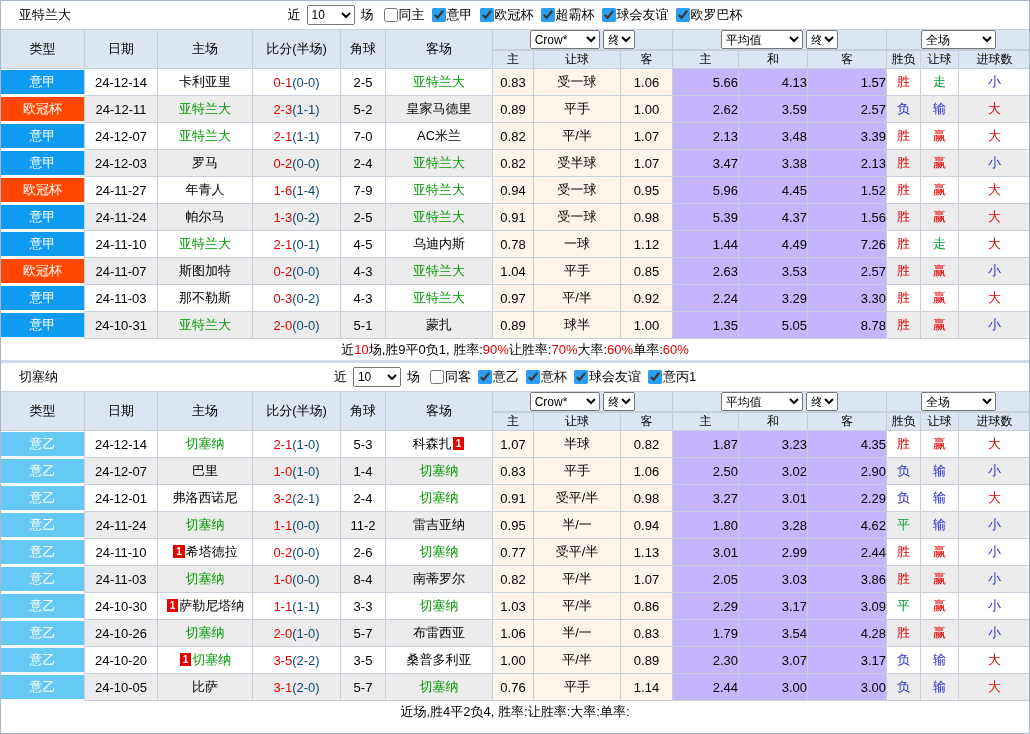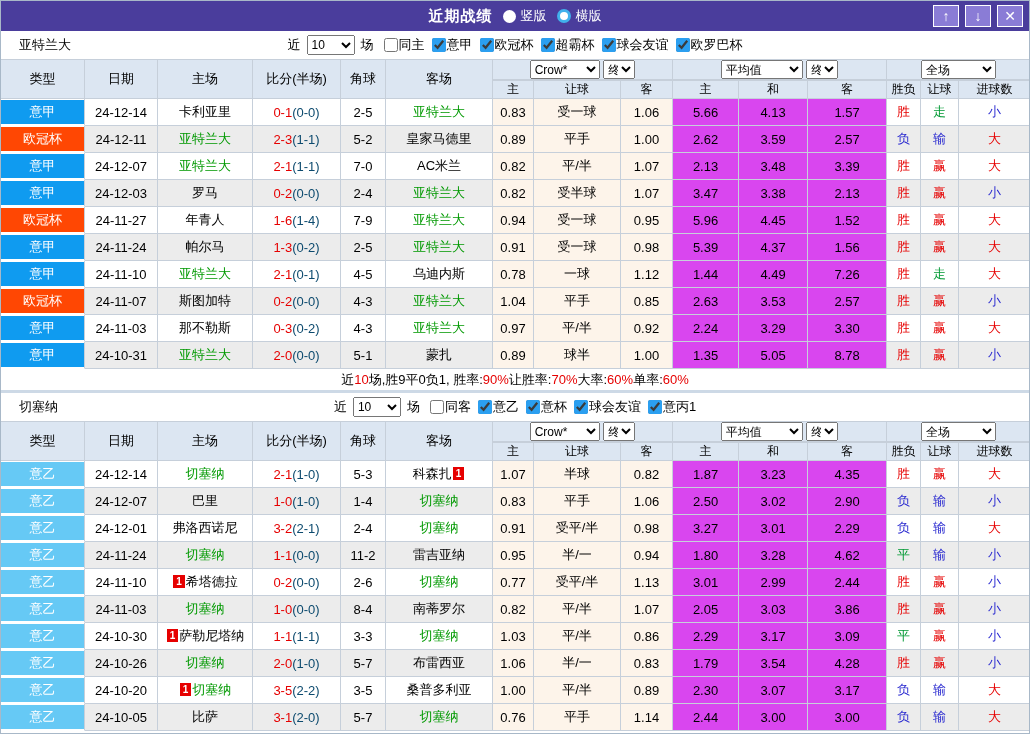--- a/index.html
+++ b/index.html
@@ -32,21 +32,21 @@
   th, td { border-right:1px solid #c6cfda; border-bottom:1px solid #c6cfda; overflow:hidden; white-space:nowrap; }
   thead th { background:#dce6f2; font-weight:normal; font-size:13px; text-align:center; border-top:1px solid #c6cfda; }
   thead tr.sel-row th { height:21px; }
   thead tr.lbl-row th { height:15px; font-size:12px; }
   thead select { height:19px; font-size:12px; }
   .sel-crow { width:70px; } .sel-final { width:32px; } .sel-avg { width:82px; } .sel-scope { width:75px; }
 
   tbody td { height:27px; text-align:center; font-size:13px; background:#fff; }
   tbody tr:nth-child(even) td.plain { background:#ececec; }
   tbody tr td.crow { background:#fdf4ea; }
-  tbody tr td.avg  { background:#d946ef; }
+  tbody tr td.avg  { background:#c4b5fd;text-align:right; }
   td.lg-cell { padding:1px 0; background:#fff; border-bottom:1px solid #fff; }
   .badge { height:100%; display:flex; align-items:center; justify-content:center; color:#fff; font-size:13px; }
   .badge.a   { background:#0f9bf0; }
   .badge.ucl { background:#ff4703; }
   .badge.b   { background:#66c9f5; }
 
   .team-green { color:#009900; }
   .score-ft { color:#e60000; }
   .score-ht { color:#0c4a6e; }
   .card { display:inline-block; background:#e60000; color:#fff; font-size:10px; font-weight:bold; line-height:13px; padding:0 3px; margin:0 1px; vertical-align:1px; }
@@ -56,42 +56,20 @@
   .green { color:#009933; }
 
   .summary { height:21px; display:flex; align-items:center; justify-content:center; font-size:13px; background:#fff; }
   .section-divider { height:3px; background:#cdd9e6; }
 </style>
 </head>
 <body>
 
 <div class="window">
 
-  <div class="topbar">
-    <span class="title">近期战绩</span>
-    <span class="radio-group">
-      <span class="radio-plain"></span>
-      <span>竖版</span>
-    </span>
-    <span class="radio-group">
-      <span class="radio-sel"></span>
-      <span>横版</span>
-    </span>
-    <div class="tb-buttons">
-      <div class="tb-btn">
-          <span>↑</span>
-        </div>
-      <div class="tb-btn">
-          <span>↓</span>
-        </div>
-      <div class="tb-btn">
-          <span>✕</span>
-        </div>
-    </div>
-  </div>
 
   <div class="filter-row">
     <span class="section-team">亚特兰大</span>
     <div class="filter-controls">
       <span>近</span>
       <select class="count-select" id="count-0"><option>10</option></select>
       <span>场</span>
       <span class="filters-inline" id="filters-0">
           <input type="checkbox" style="">
           <span>同主</span>

